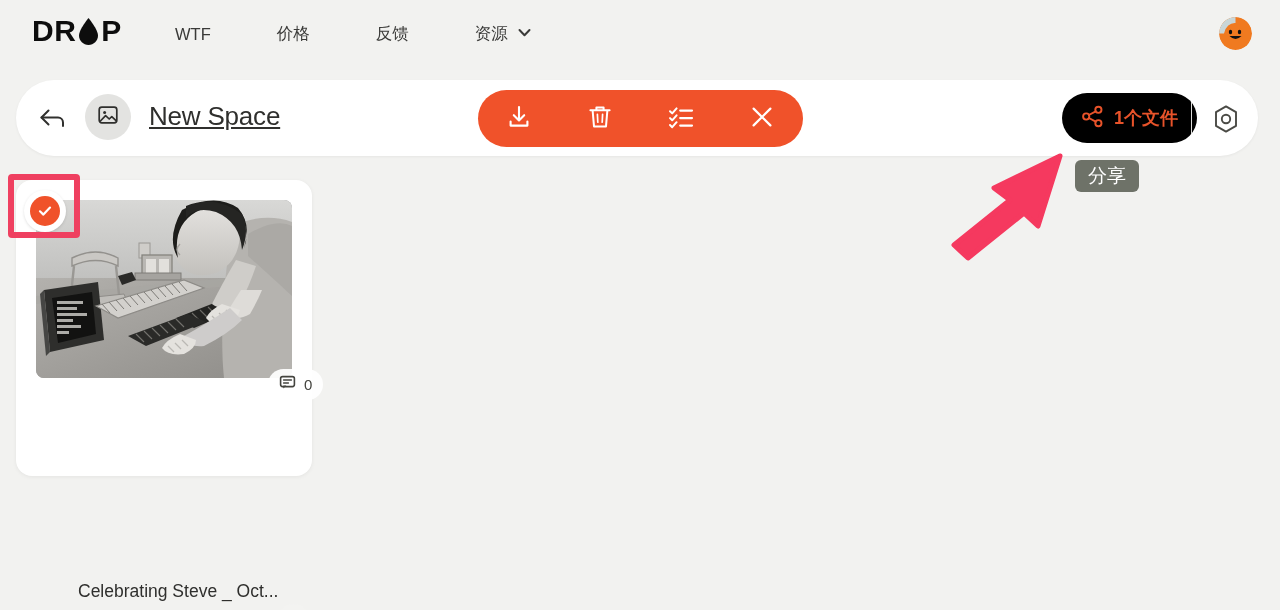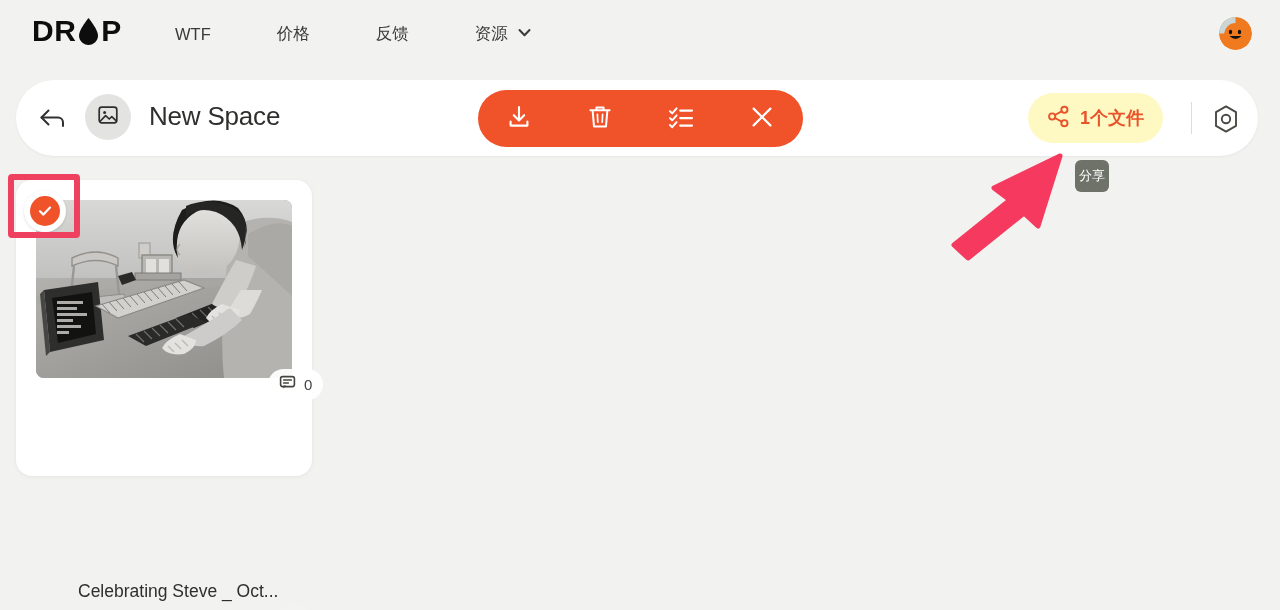--- a/index.html
+++ b/index.html
@@ -54,40 +54,40 @@
     width: 32px; height: 32px; cursor: pointer;
   }
   .space-icon {
     position: absolute; left: 85px; top: 94px;
     width: 46px; height: 46px; border-radius: 50%;
     background: #e3e3e1; display: flex; align-items: center; justify-content: center;
     cursor: pointer;
   }
   .space-title {
     position: absolute; left: 149px; top: 101px;
-    font-size: 26px; color: #2f2f2d; letter-spacing: -0.2px;
+    font-size: 26px; color: #2f2f2d; letter-spacing: -0.2px; text-decoration: underline;
   }
 
   
   .actionbar {
     position: absolute; left: 478px; top: 90px;
     width: 325px; height: 57px;
     background: #f0522a; border-radius: 29px;
     display: flex; align-items: center; justify-content: space-around;
   }
   .action-btn {
     width: 56px; height: 45px; display: flex; align-items: center; justify-content: center;
     cursor: pointer;
   }
 
   
   .share-pill {
-    position: absolute; left: 1028px; top: 93px;
+    position: absolute; left: 1062px; top: 93px;
     height: 50px; padding: 0 19px;
-    background: #fef9c3; border-radius: 25px;
+    background: #000000; border-radius: 25px;
     display: flex; align-items: center; gap: 10px; cursor: pointer;
   }
   .share-count {
     font-size: 18px; font-weight: bold; color: #e8532a; white-space: nowrap;
   }
   .tb-divider {
     position: absolute; left: 1191px; top: 102px;
     width: 1px; height: 32px; background: #dcdcda;
   }
   .settings-btn {
@@ -145,24 +145,24 @@
     width: 72px; height: 64px;
     border: 6px solid #ef4060; border-radius: 4px;
     z-index: 9; pointer-events: none;
   }
   .anno-arrow {
     position: absolute; left: 940px; top: 140px;
     width: 140px; height: 125px; z-index: 9; pointer-events: none;
   }
   .tooltip {
     position: absolute; left: 1075px; top: 160px;
-    height: 32px; padding: 0 4px; border-radius: 6px;
+    height: 32px; padding: 0 13px; border-radius: 6px;
     background: #6e7268; color: #ffffff;
     display: flex; align-items: center; justify-content: center;
-    font-size: 13px; z-index: 10;
+    font-size: 19px; z-index: 10;
   }
 </style>
 </head>
 <body>
 
 <div class="page">
 
   <div class="topnav">
 
     <div class="logo">

